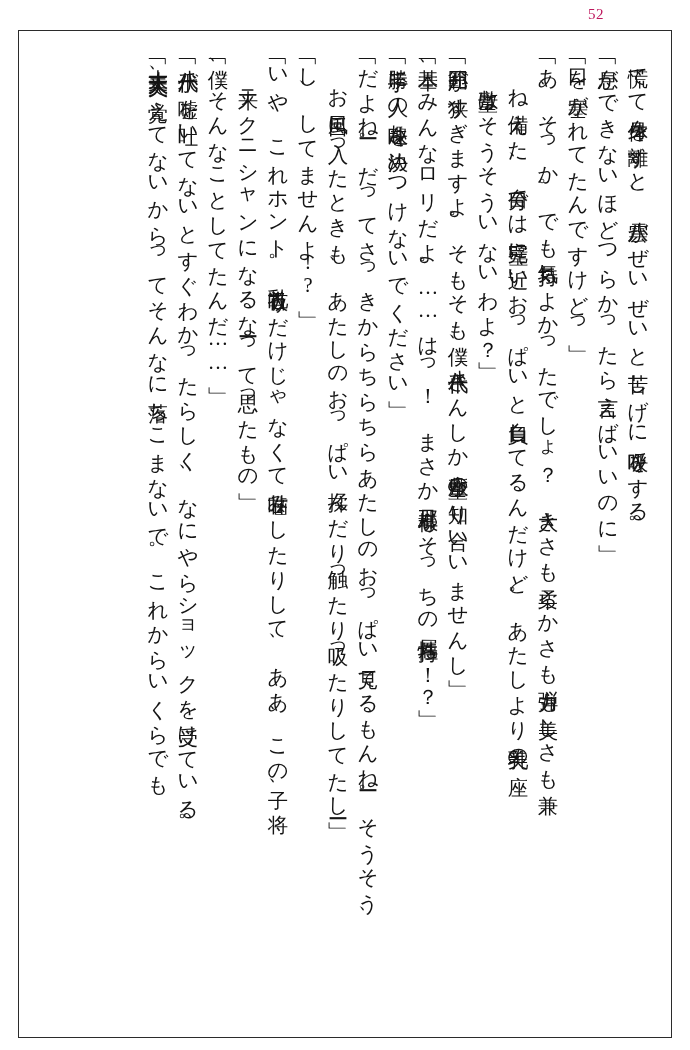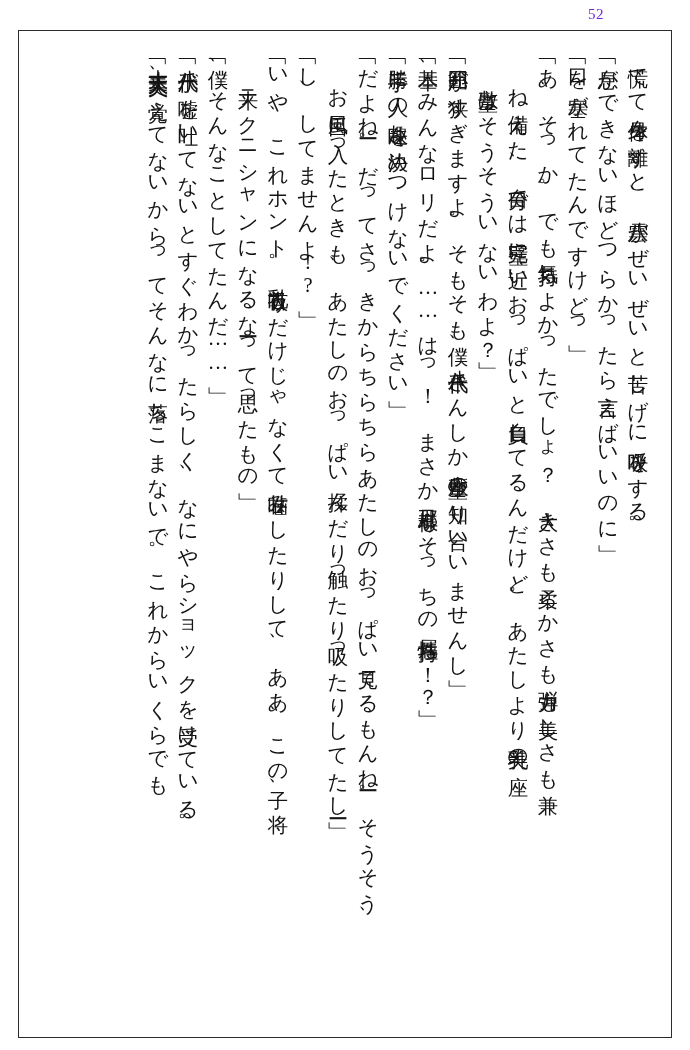--- a/index.html
+++ b/index.html
@@ -20,21 +20,21 @@
     height: 1050px;
     background: #ffffff;
     box-sizing: border-box;
   }
   .page-number {
     position: absolute;
     top: 6px;
     right: 86px;
     font-size: 15px;
     letter-spacing: 0.5px;
-    color: #6d28d9;
+    color: #be185d;
   }
   .frame {
     position: absolute;
     left: 18px;
     top: 30px;
     width: 654px;
     height: 1008px;
     border: 1px solid #2b2b2b;
     box-sizing: border-box;
   }

